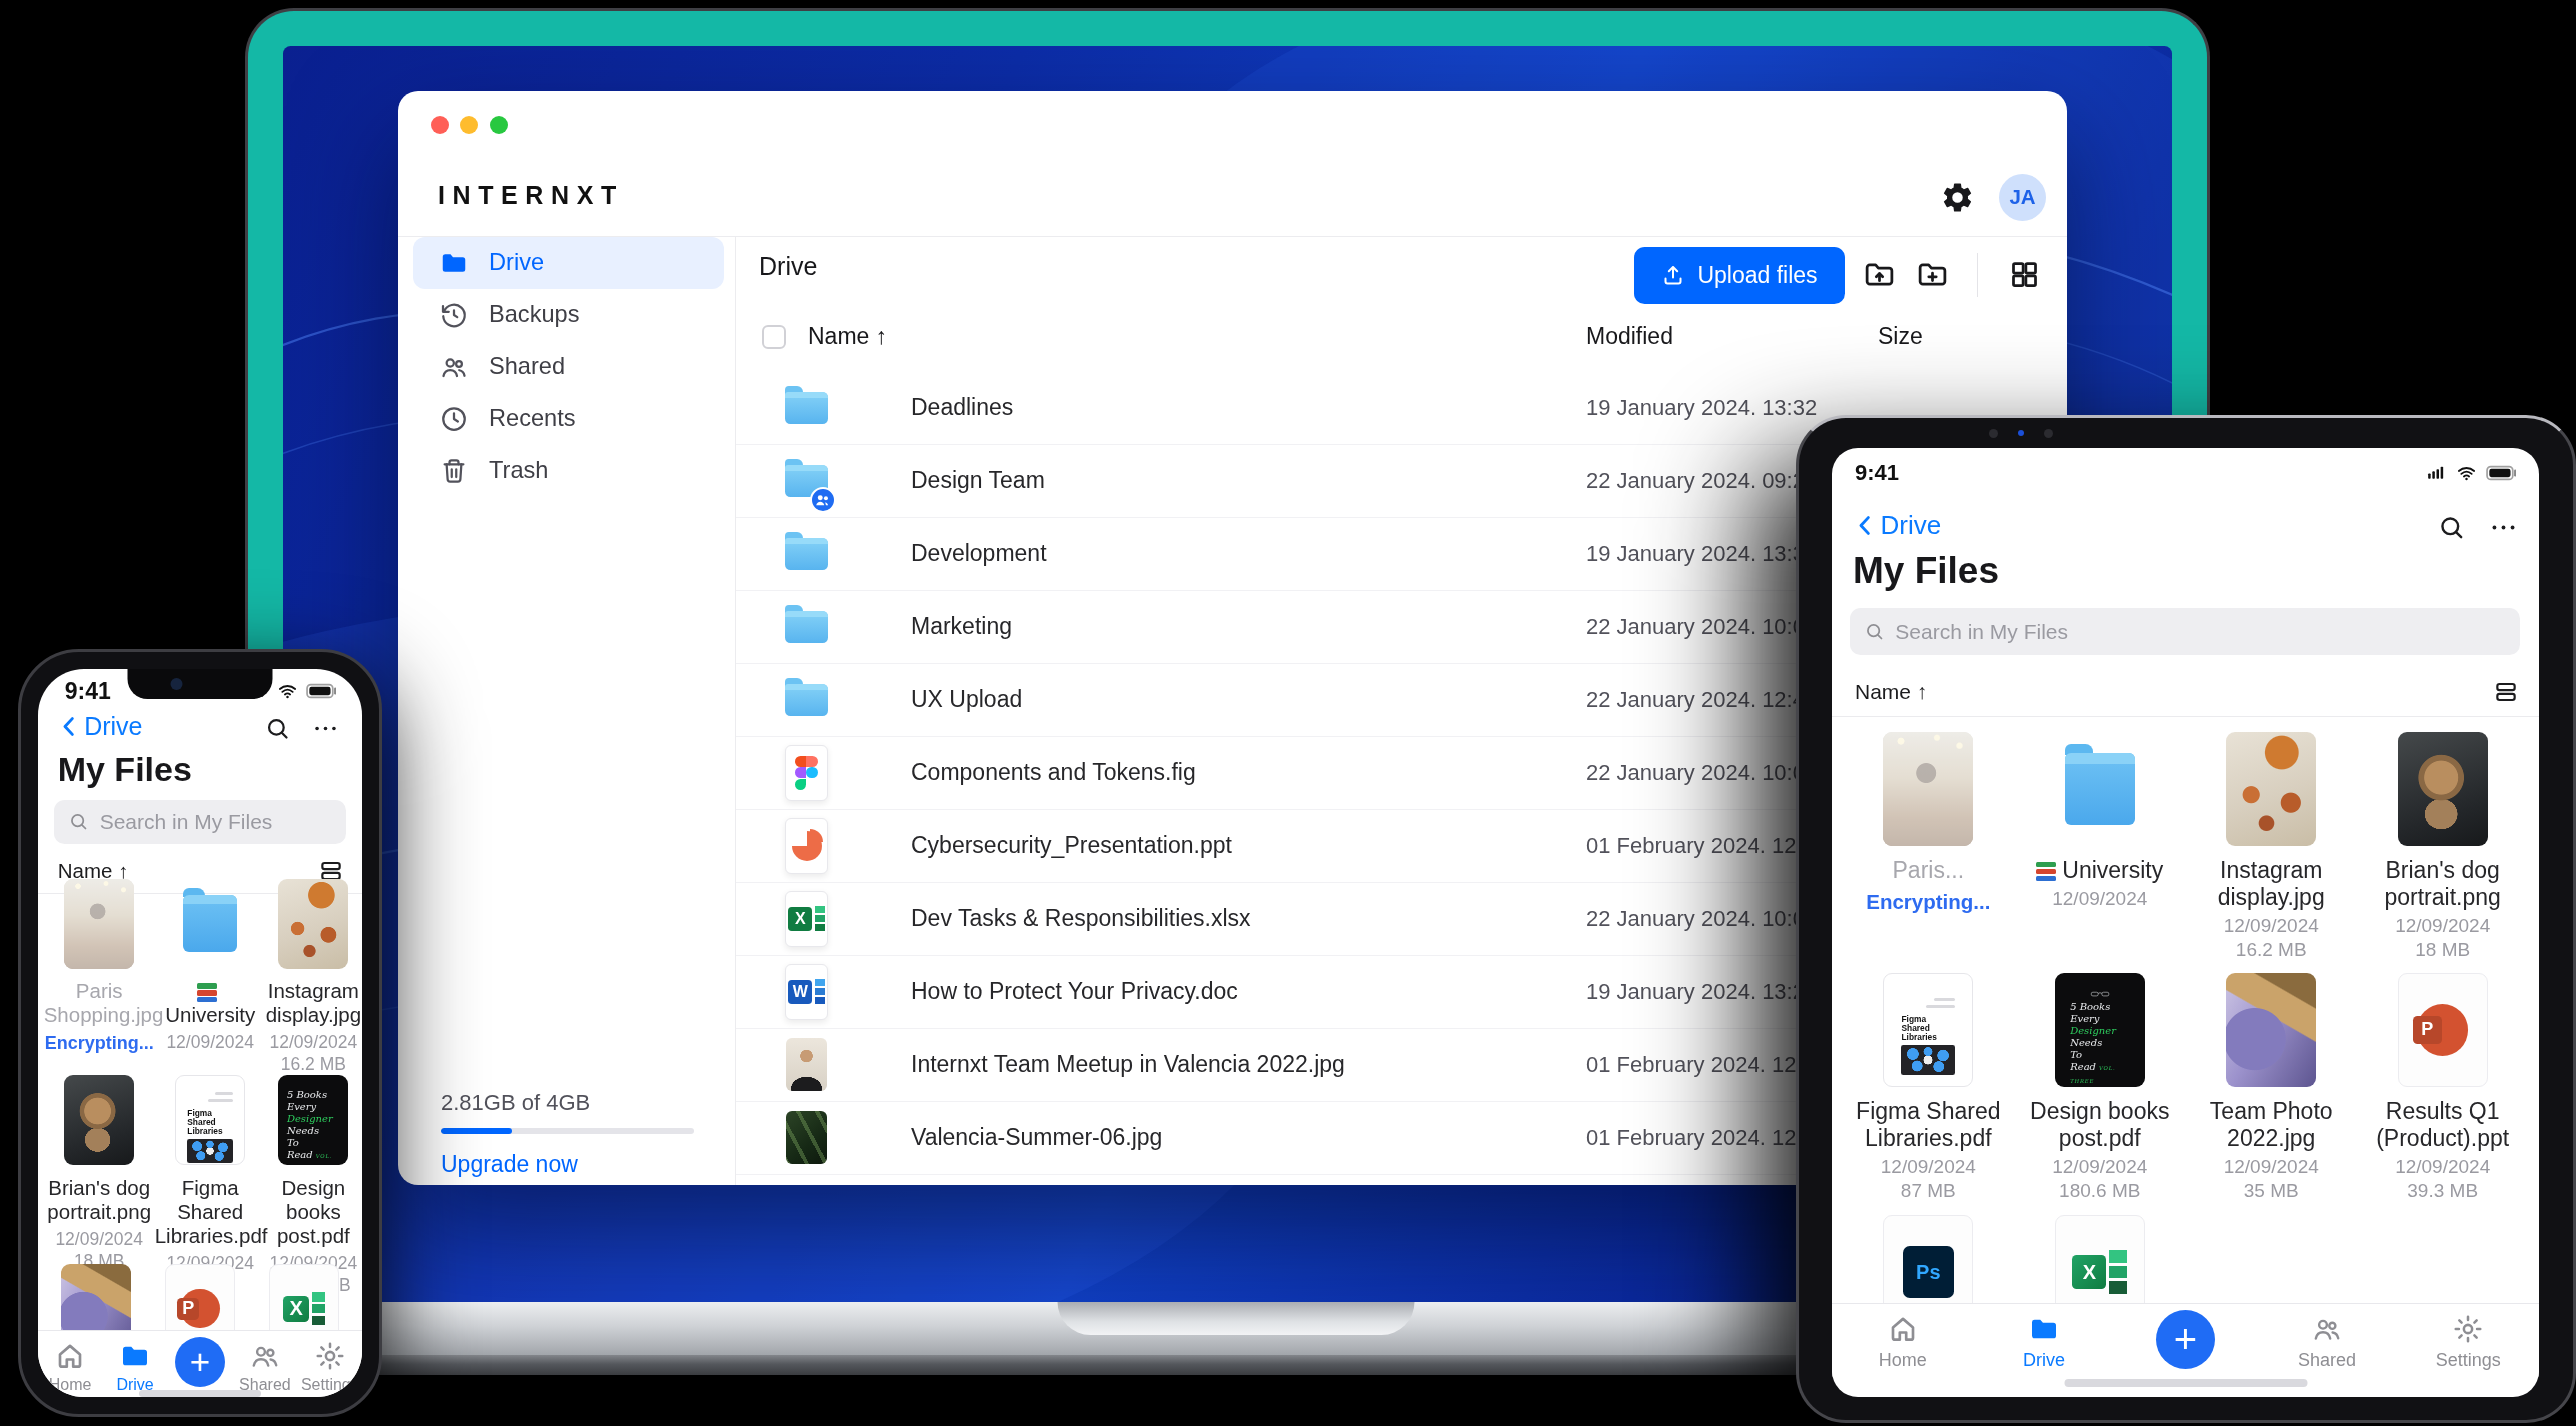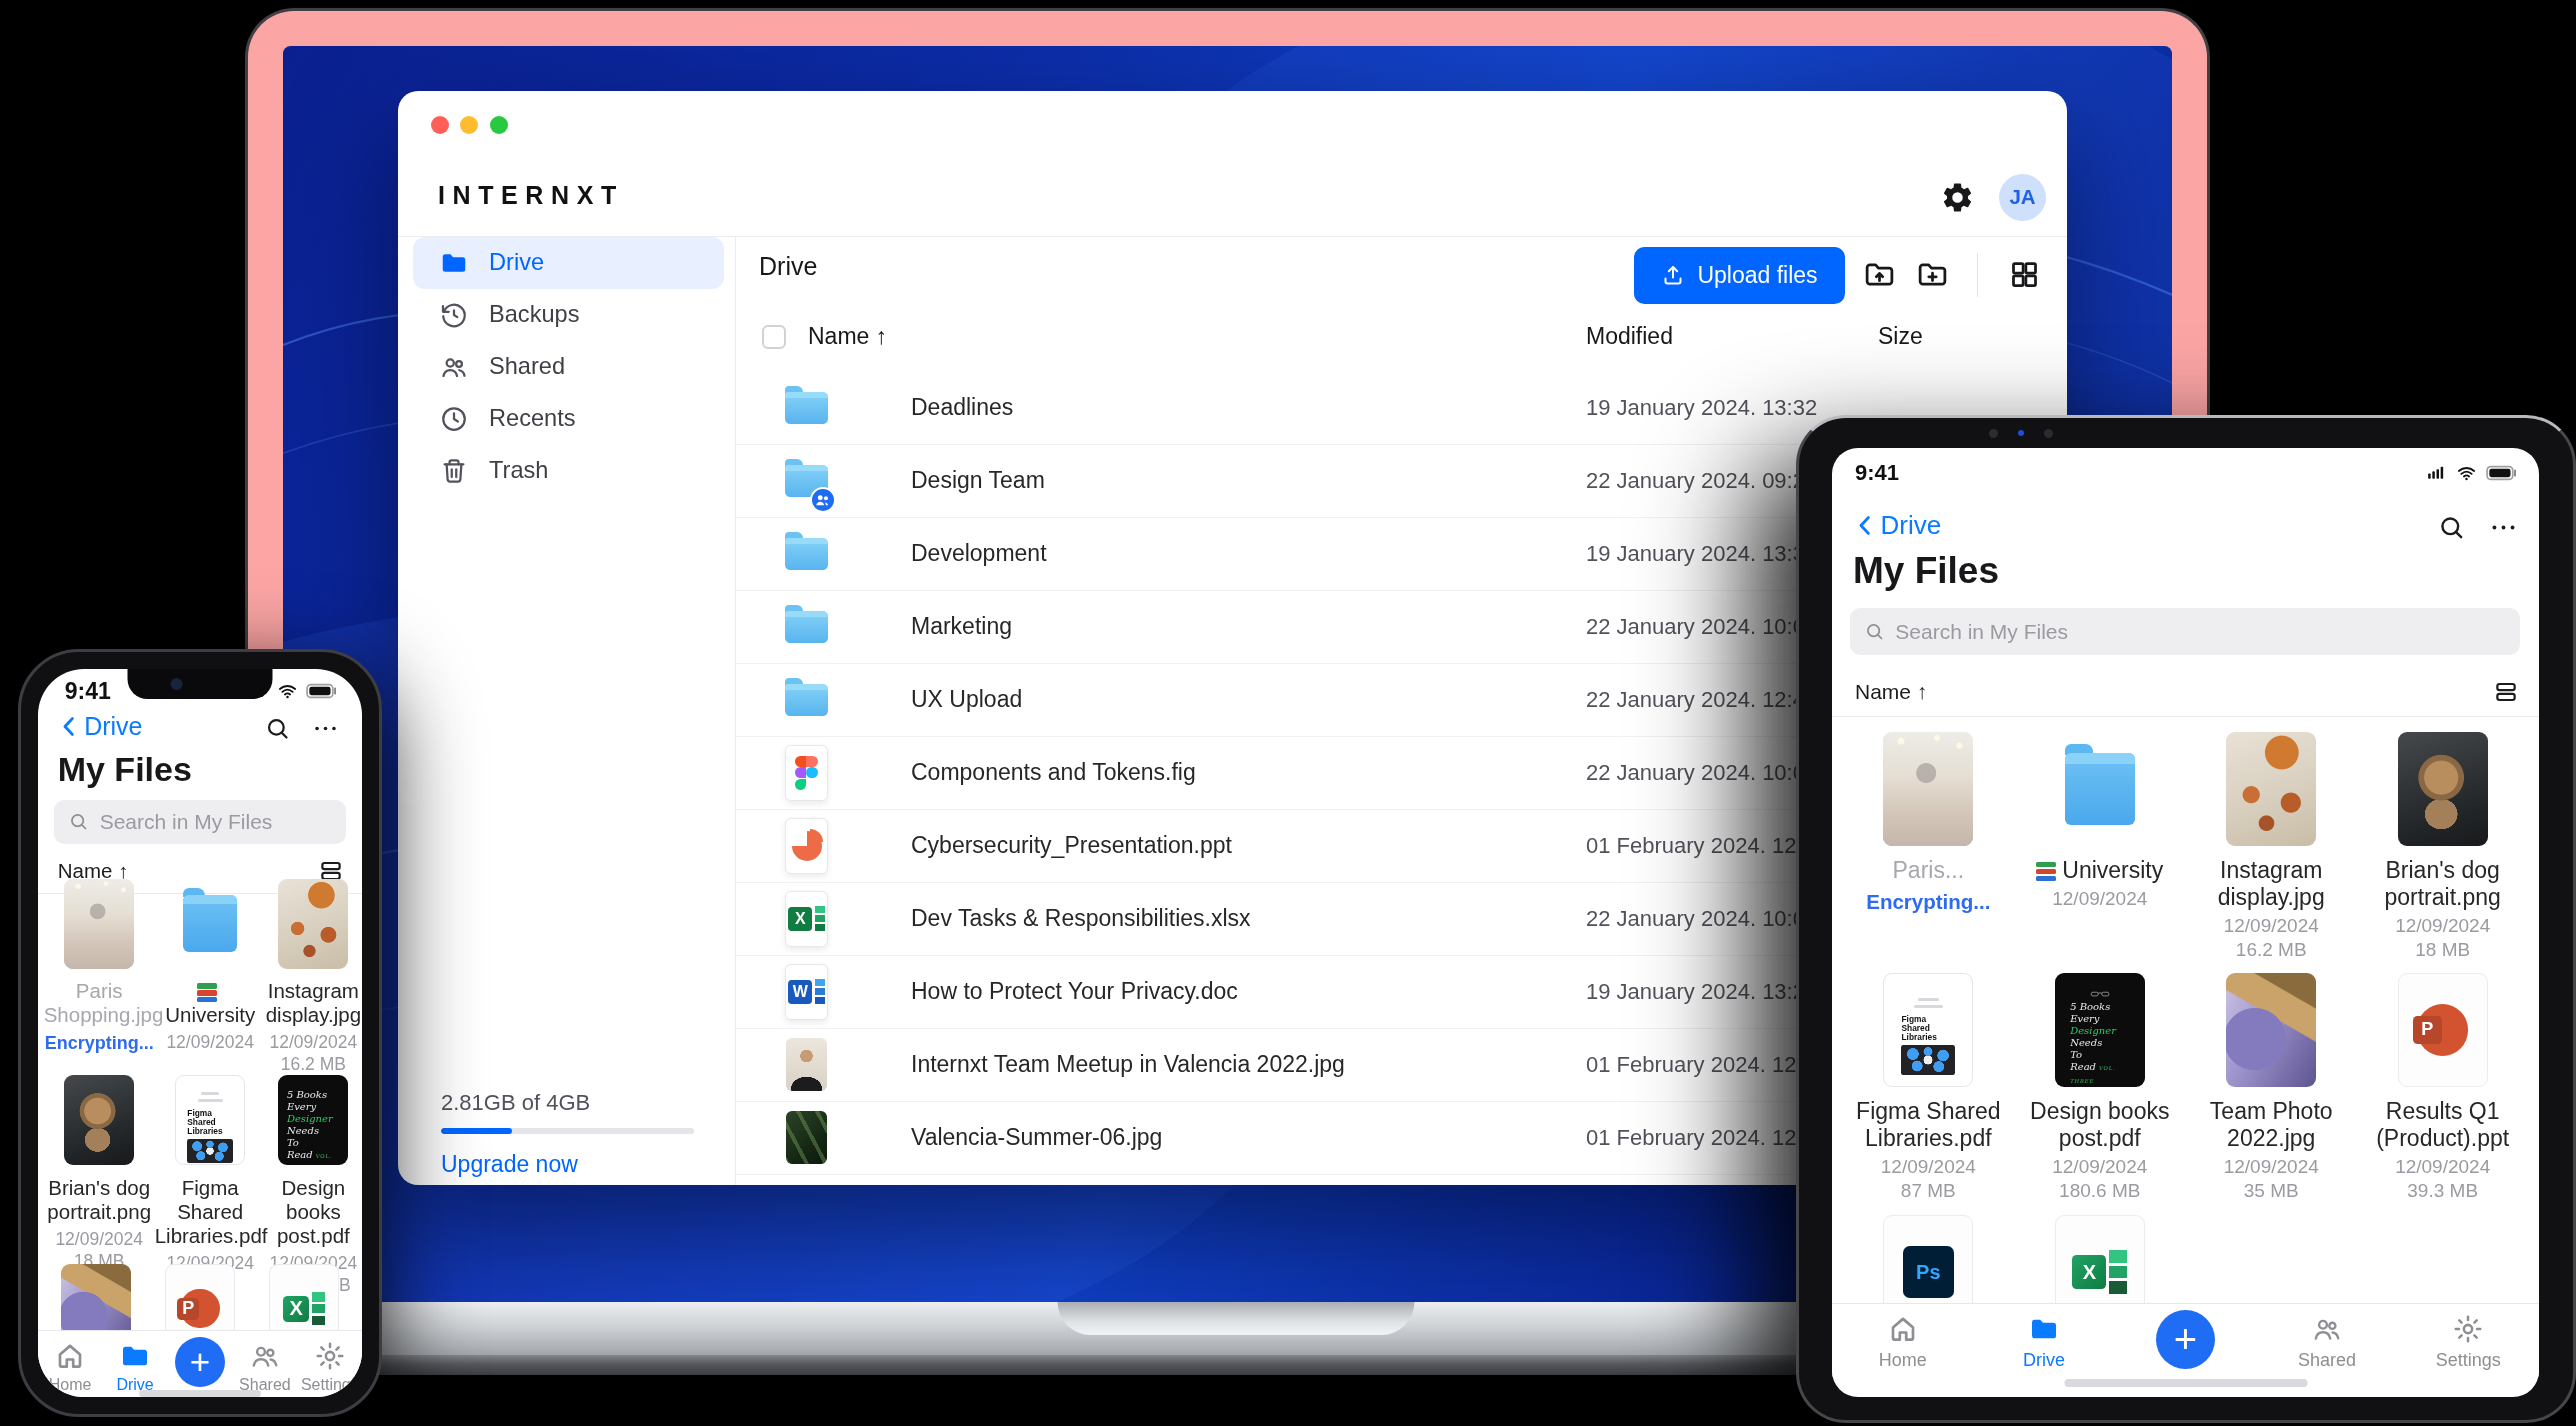--- a/index.html
+++ b/index.html
@@ -3,21 +3,21 @@
 <meta charset="utf-8">
 <style>
   * { margin:0; padding:0; box-sizing:border-box; }
   html,body { background:#000; }
   body { width:2576px; height:1426px; position:relative; overflow:hidden;
          font-family:"Liberation Sans", sans-serif; color:#18181b; }
   svg { display:block; }
 
   
   .laptop-lid { position:absolute; left:245px; top:7.6px; width:1965px; height:1298px;
-    background:#fca5a5; border:3px solid #3f3f44; border-bottom:none;
+    background:#14b8a6; border:3px solid #3f3f44; border-bottom:none;
     border-radius:49px 49px 0 0; }
   .laptop-screen { position:absolute; left:35px; top:35px; width:1889px; height:1259px;
     border-radius:7.6px; overflow:hidden;
     background:linear-gradient(115deg,#0a2090 0%,#0c2da8 30%,#1040c4 55%,#0b2a9e 78%,#071d7a 100%); }
   .waves { position:absolute; inset:0; width:100%; height:100%; }
   .laptop-deck { position:absolute; left:238px; top:1302px; width:1996px; height:53px;
     background:linear-gradient(180deg,#eceef0 0%,#cfd2d6 45%,#a2a6ab 100%);
     border-radius:3px 3px 12px 12px; }
   .deck-scoop { position:absolute; left:50%; top:0; transform:translateX(-50%);
     width:357px; height:33px; border-radius:0 0 35px 35px;
@@ -176,21 +176,21 @@
     linear-gradient(30deg, transparent 58%, #caa36a 59% 78%, #8a6b3e 79%),
     linear-gradient(120deg,#cdc6e4 0%,#9c92cc 45%,#5d5590 100%); }
   .t-folder { background:none; border-radius:0; display:flex; align-items:center; justify-content:center; }
   .bigfold { position:relative; width:78%; height:64%;
     background:linear-gradient(180deg,#6ec2f4 0%,#4aa8ec 100%); border-radius:6px; }
   .bigfold::before { content:""; position:absolute; top:-12%; left:0; width:40%; height:16%;
     background:#5cb8f0; border-radius:6px 7.6px 0 0; }
   .bigfold::after { content:""; position:absolute; top:0; left:0; right:0; height:16%;
     background:#8ad2f7; border-radius:6px 6px 0 0; }
   .t-figma-doc { background:#fff; border:0.8px solid #e6e6ea; display:flex; flex-direction:column;
-    align-items:center; padding:14% 10% 0; }
+    align-items:flex-end; padding:14% 10% 0; }
   .fd-bar { height:3px; background:#d9d9dd; border-radius:1.5px; margin-bottom:3.8px; }
   .fd-title { font-size:8.4px; font-weight:700; color:#111; text-align:left; line-height:9px; margin:3px 0; }
   .fd-img { width:100%; height:34%; background:
     radial-gradient(circle at 22% 30%, #3f9df2 0 12%, transparent 13%),
     radial-gradient(circle at 50% 22%, #3f9df2 0 12%, transparent 13%),
     radial-gradient(circle at 78% 35%, #3f9df2 0 12%, transparent 13%),
     radial-gradient(circle at 30% 70%, #3f9df2 0 12%, transparent 13%),
     radial-gradient(circle at 70% 72%, #3f9df2 0 12%, transparent 13%),
     radial-gradient(circle at 50% 50%, #eee 0 14%, transparent 15%), #232327; border-radius:2.3px; }
   .t-book-cover { background:#0c0c0d; display:flex; flex-direction:column; align-items:flex-start;

